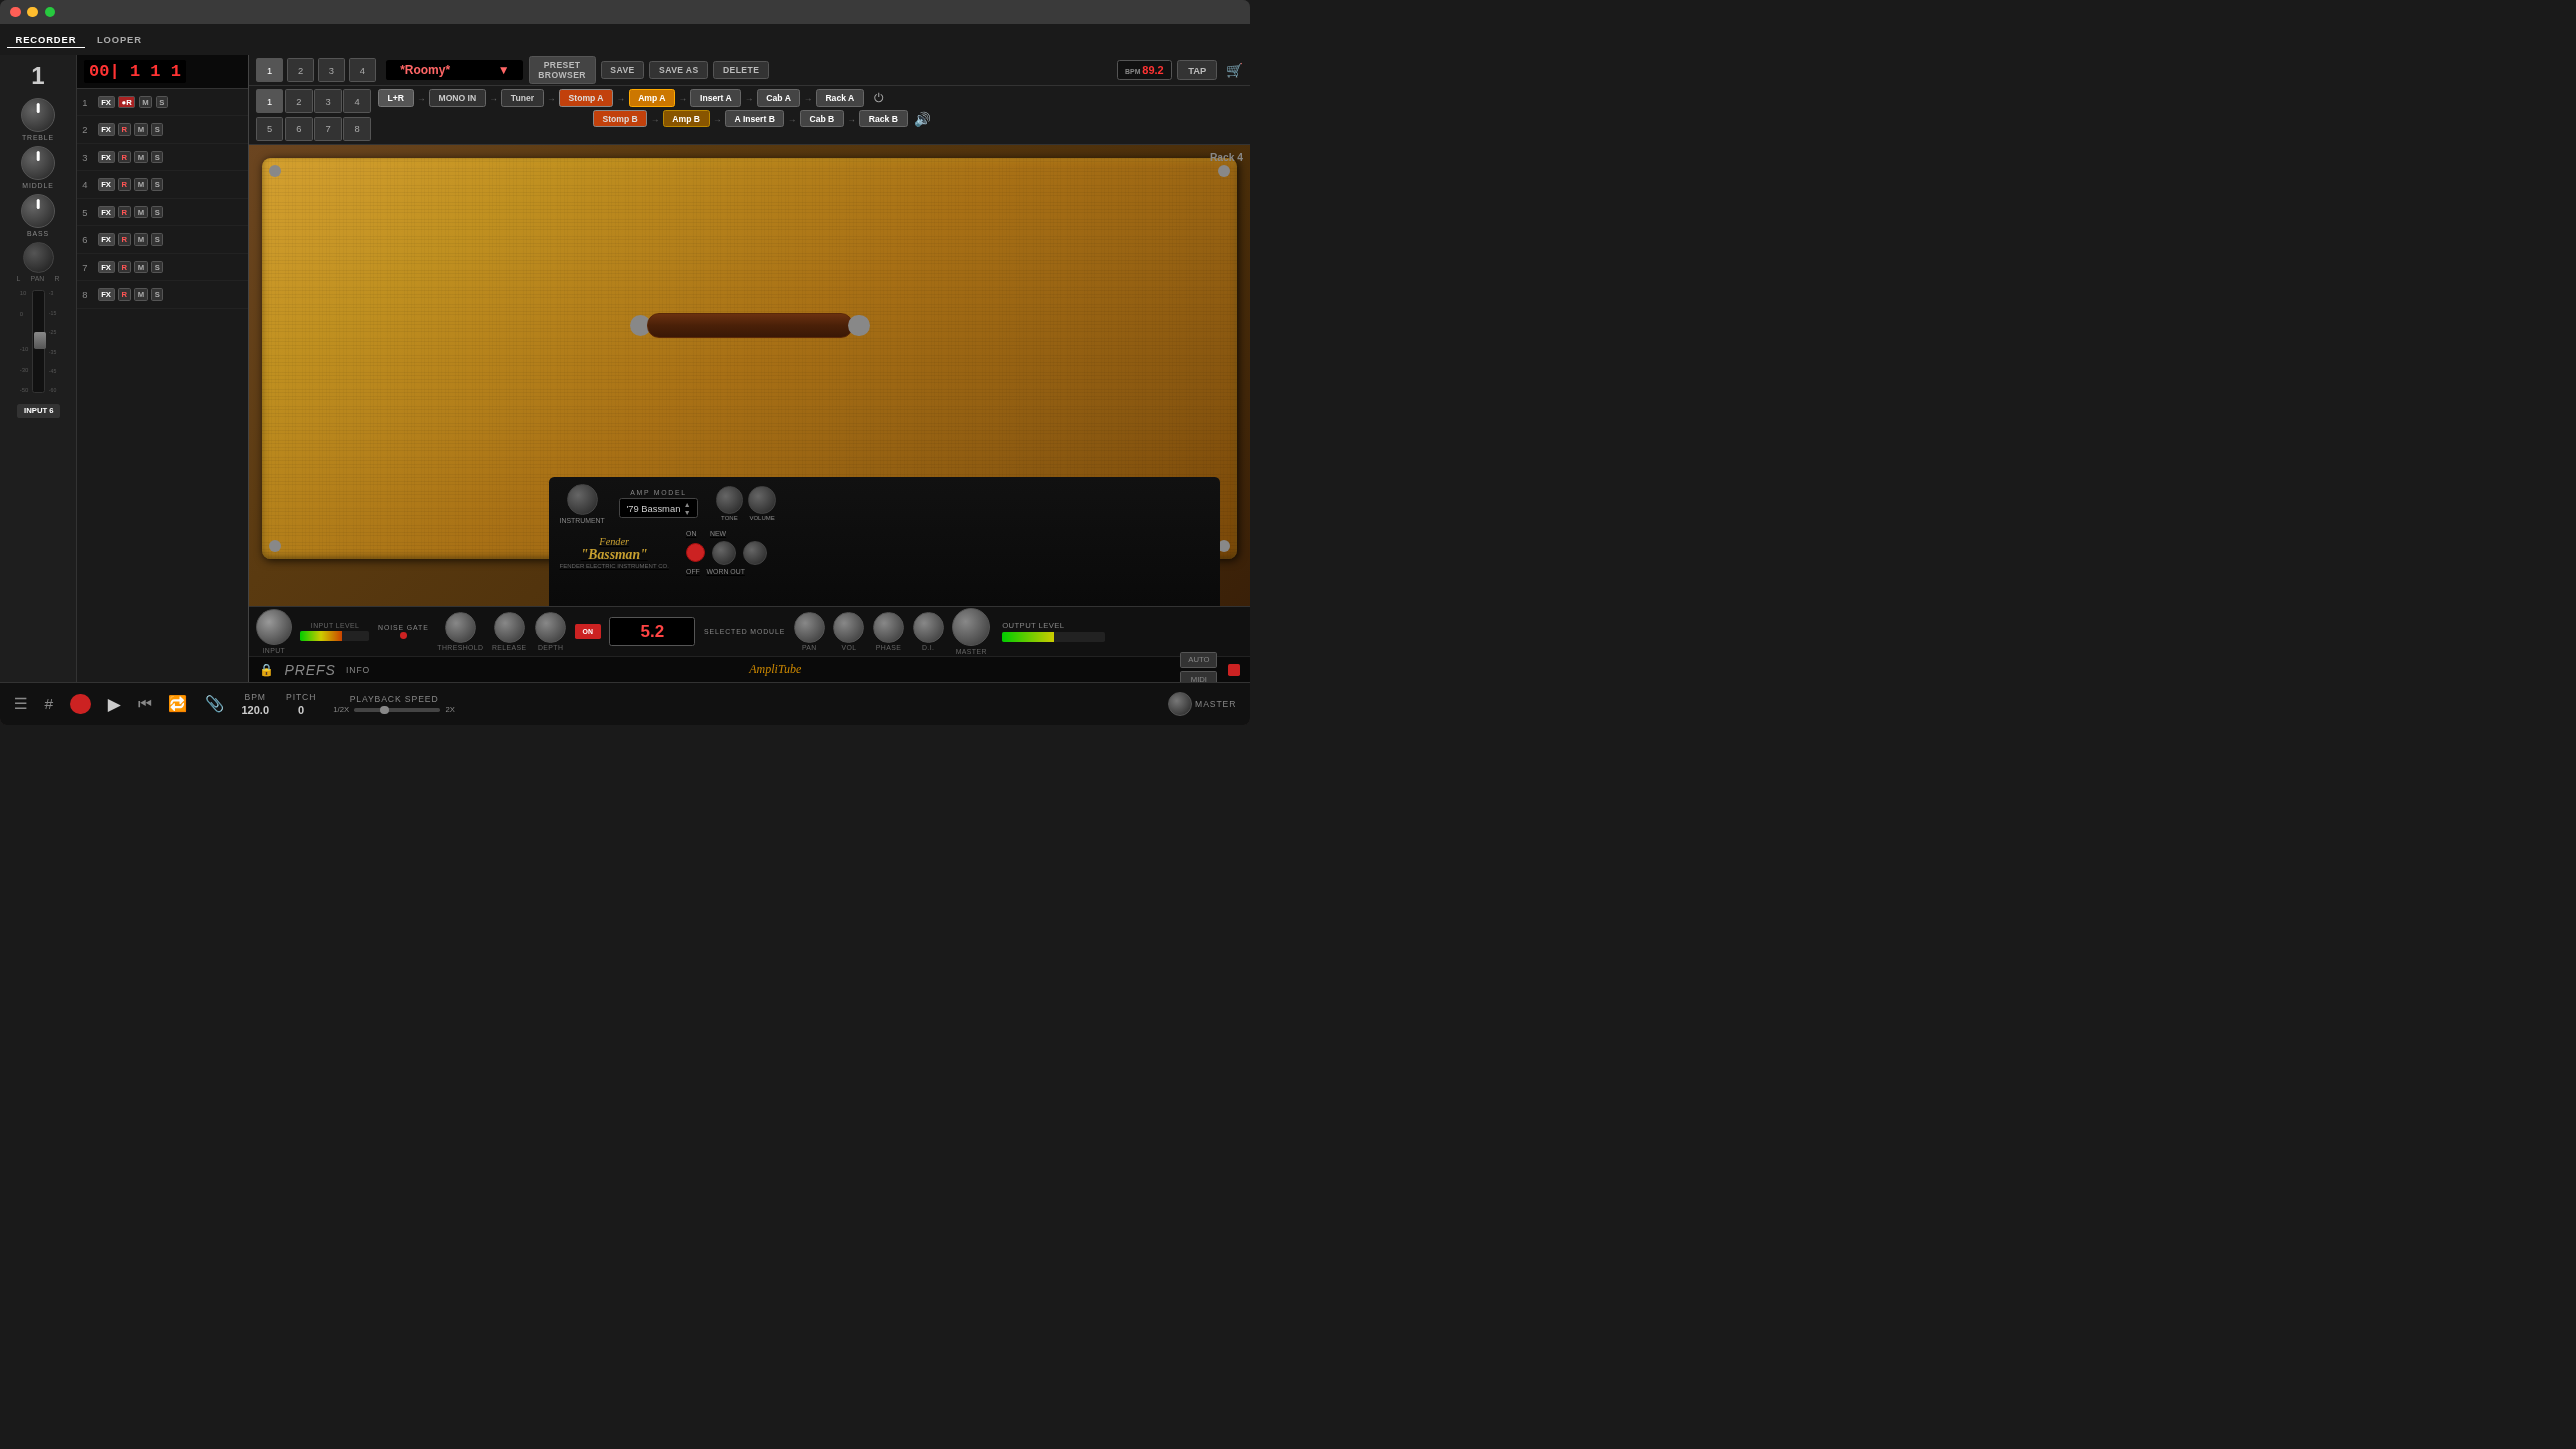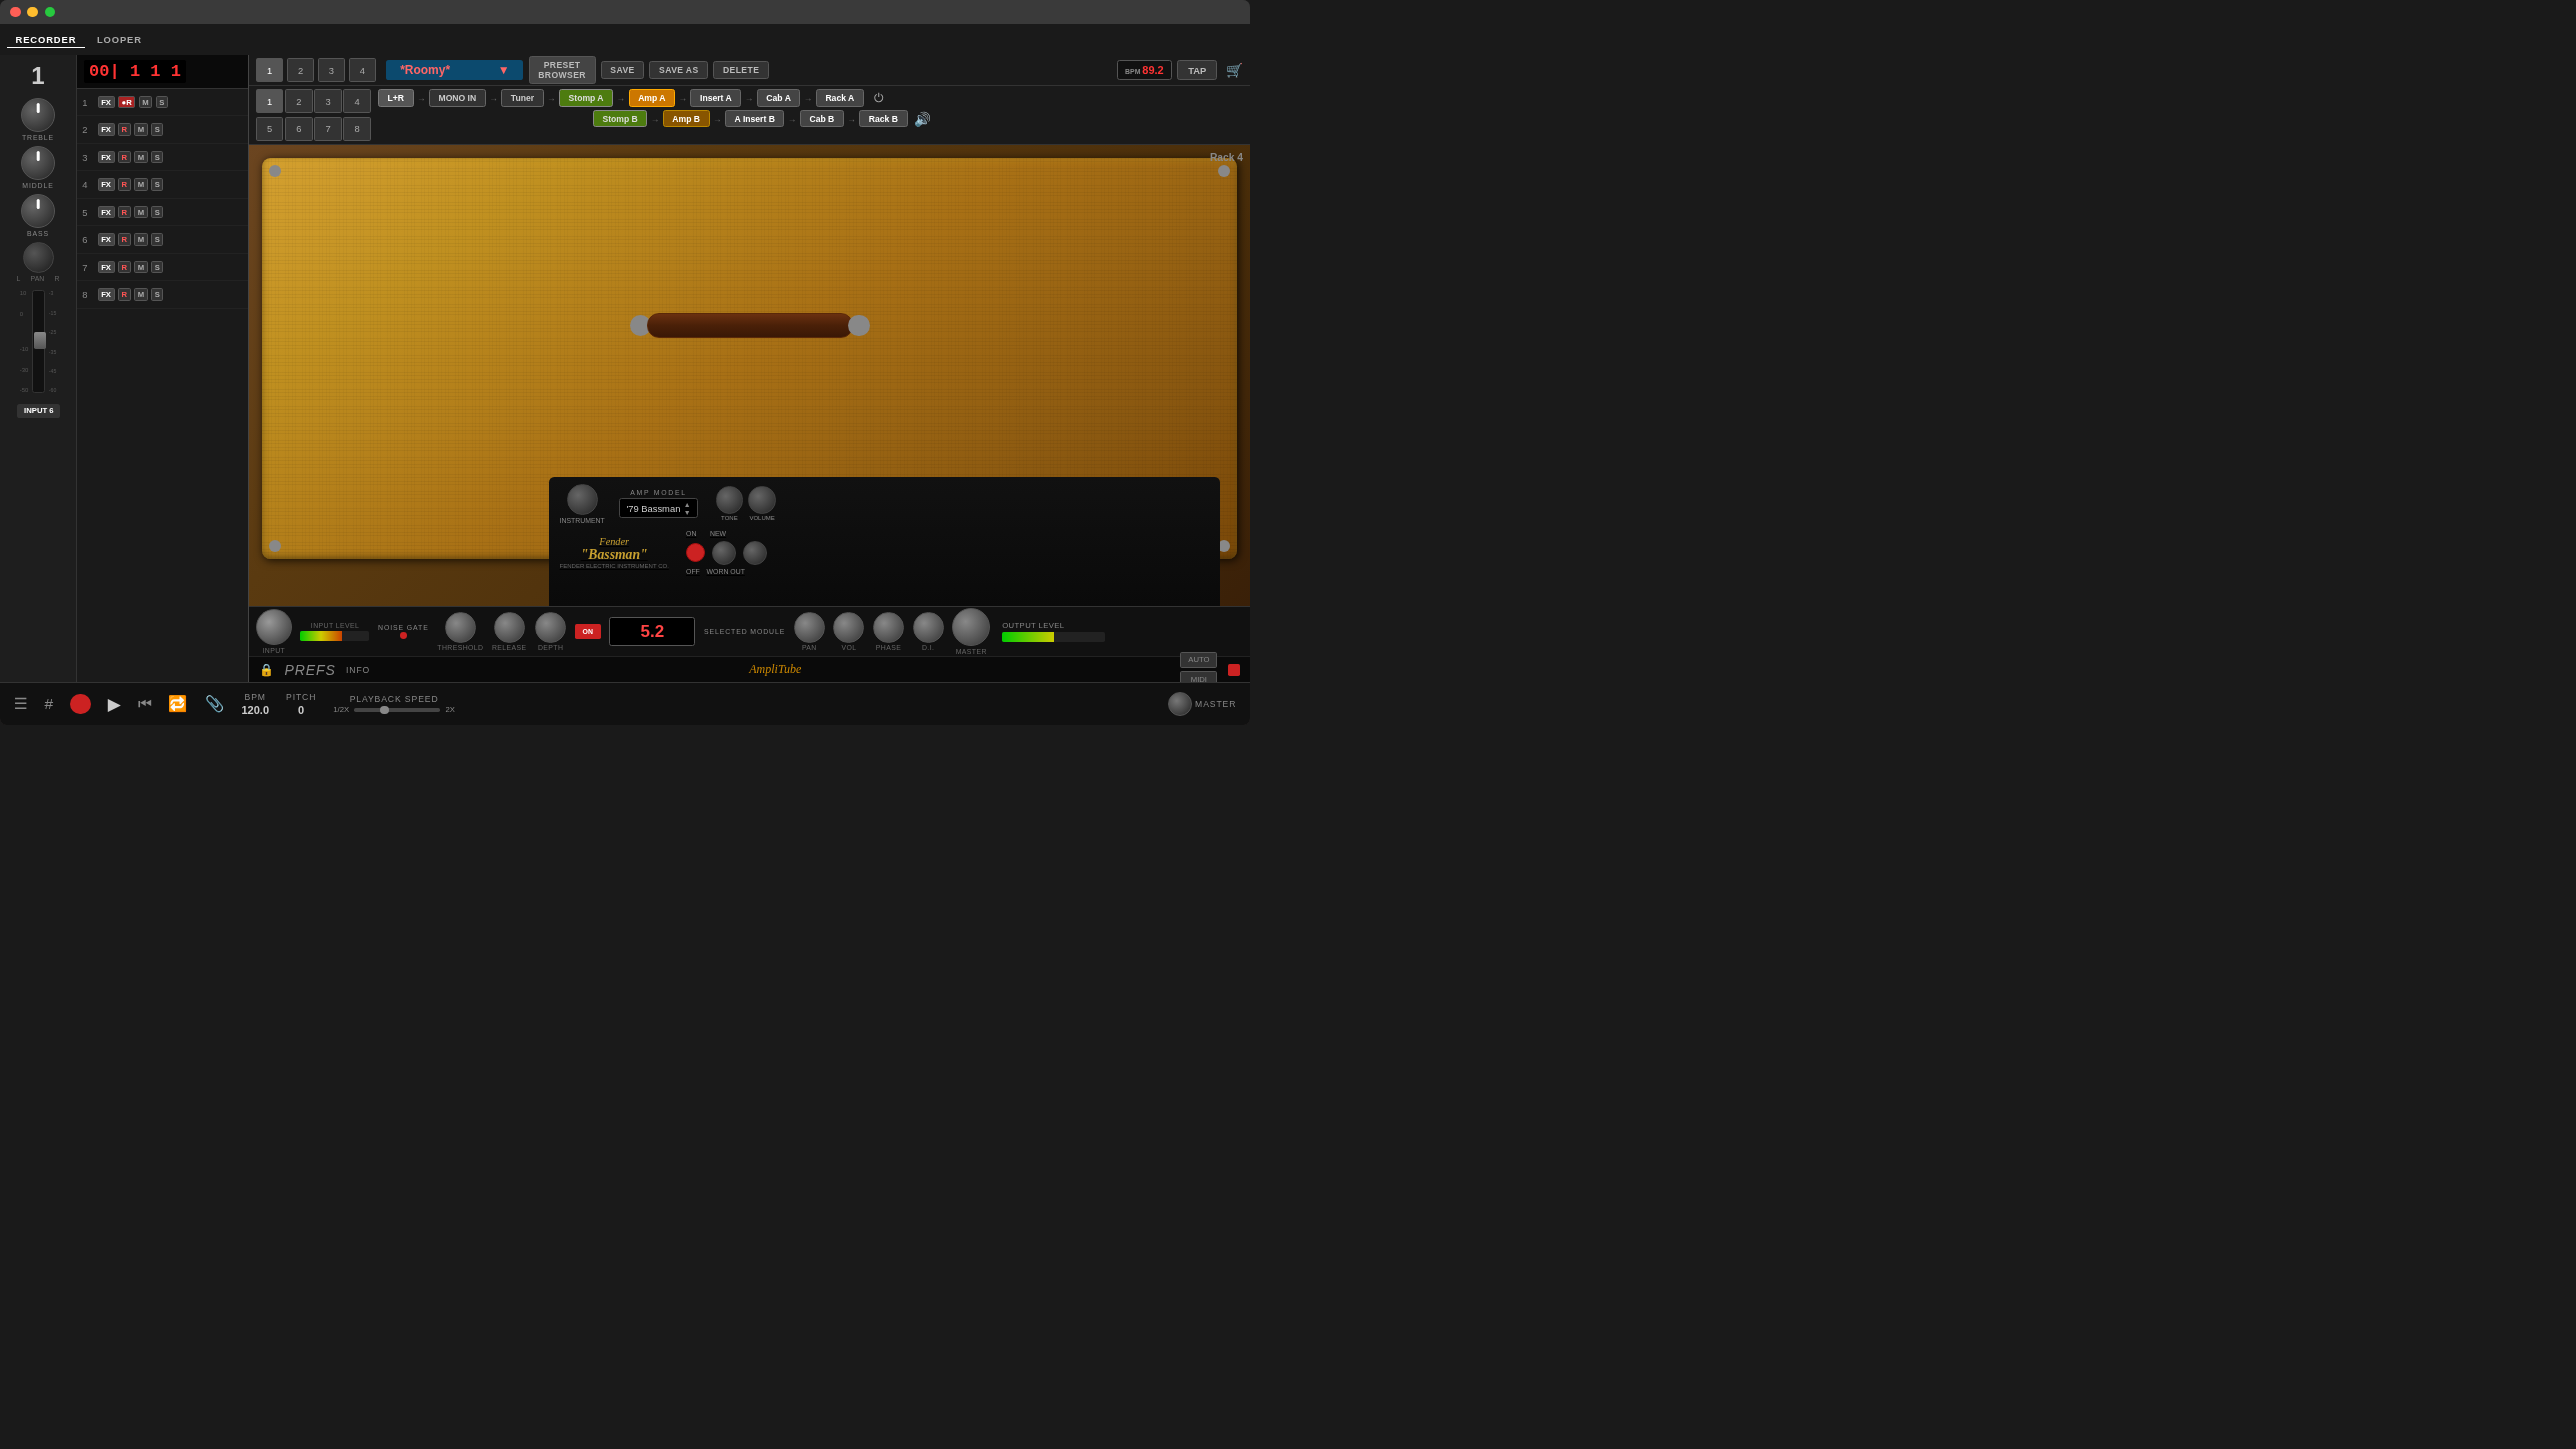--- a/index.html
+++ b/index.html
@@ -263,21 +263,21 @@
       border-radius: 2.6px;
       font-size: 8.6px;
       font-weight: bold;
       color: #fff;
       cursor: pointer;
       white-space: nowrap;
     }
     .sn-input { background: #555; border: 0.9px solid #777; }
     .sn-mono { background: #333; border: 0.9px solid #666; color: #ccc; }
     .sn-tuner { background: #333; border: 0.9px solid #666; color: #ccc; }
-    .sn-stomp { background: #4d7c0f; border: 0.9px solid #888; color: #ddd; }
+    .sn-stomp { background: #c2410c; border: 0.9px solid #888; color: #ddd; }
     .sn-amp { background: #885500; border: 0.9px solid #bb8800; color: #fff; }
     .sn-amp.active { background: #cc7700; border: 0.9px solid #ffaa00; }
     .sn-insert { background: #444; border: 0.9px solid #666; }
     .sn-cab { background: #444; border: 0.9px solid #666; }
     .sn-rack { background: #444; border: 0.9px solid #666; }
 
     .arrow-right {
       color: #666;
       font-size: 8.6px;
     }
@@ -298,21 +298,21 @@
     .preset-bar {
       background: #1a1a1a;
       height: 31px;
       display: flex;
       align-items: center;
       padding: 0 6.9px;
       gap: 5.2px;
       border-bottom: 0.9px solid #333;
     }
     .preset-display {
-      background: #0c4a6e;
+      background: #000000;
       color: #ff6666;
       font-size: 12px;
       font-weight: bold;
       padding: 3.4px 13.7px;
       border-radius: 2.6px;
       min-width: 137px;
       display: flex;
       align-items: flex-start;
       justify-content: space-between;
     }

